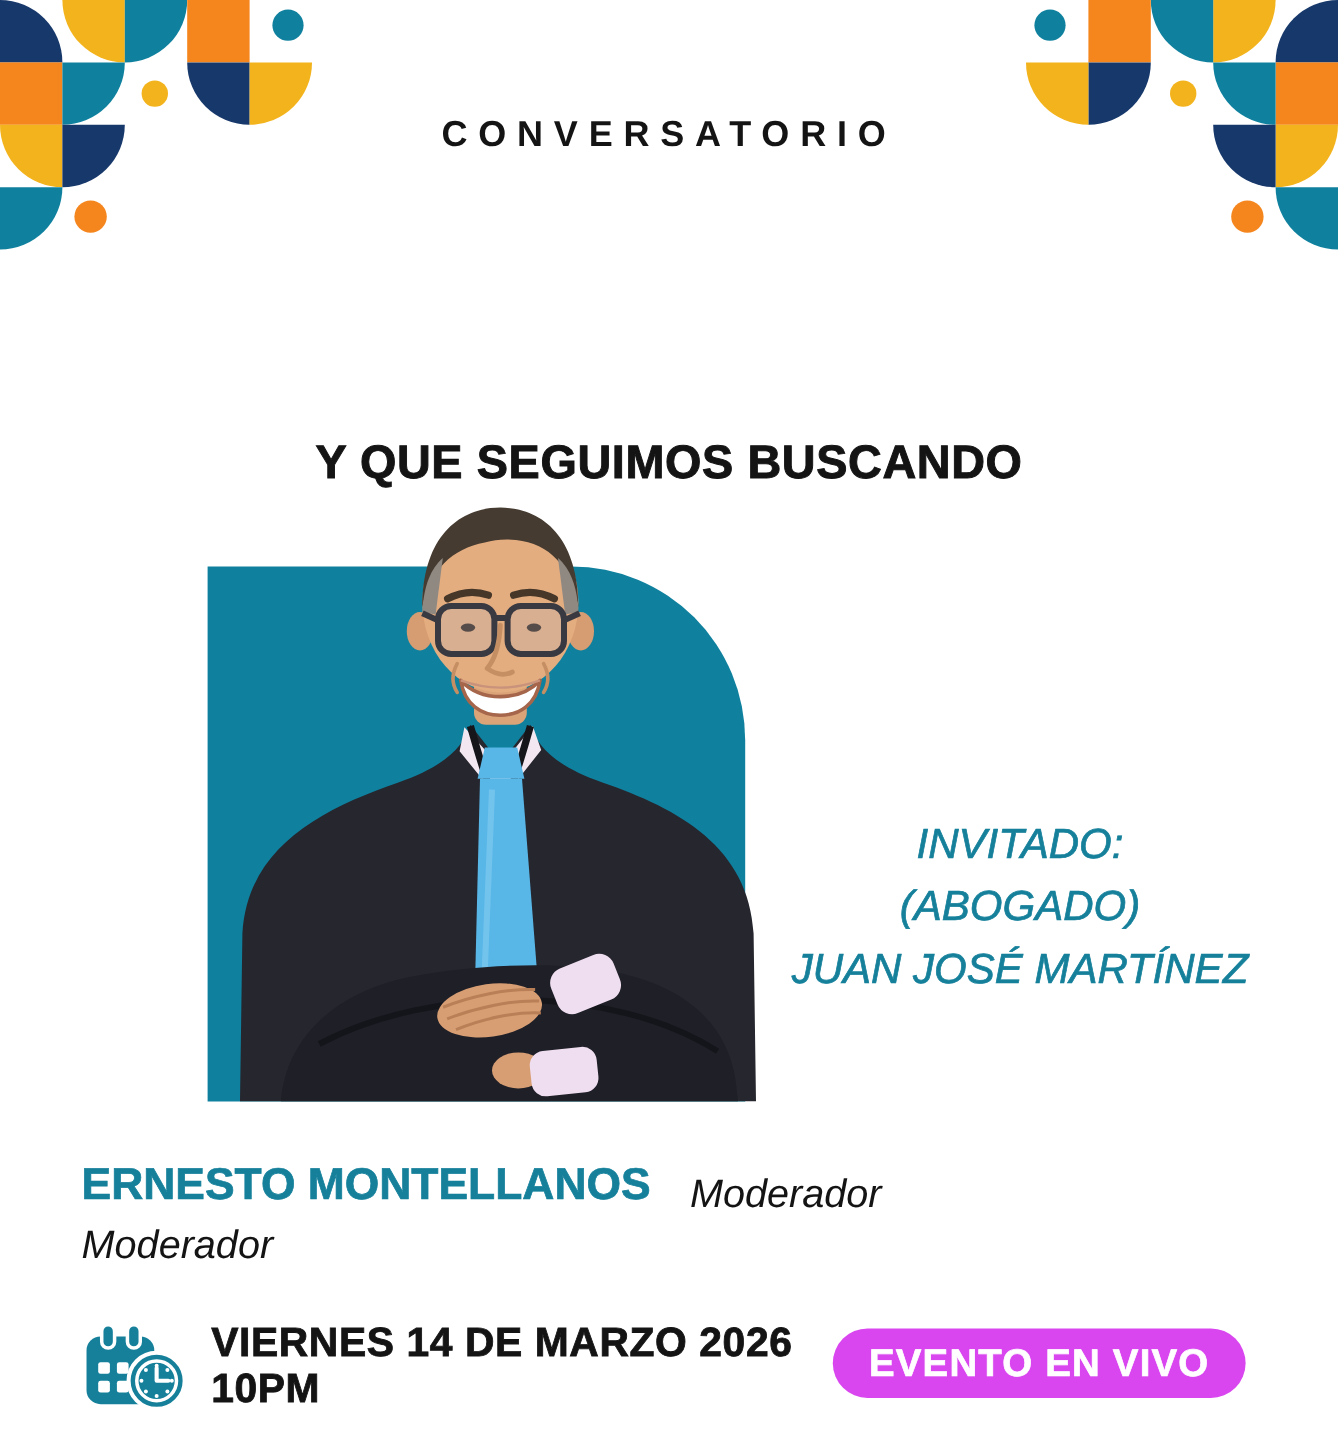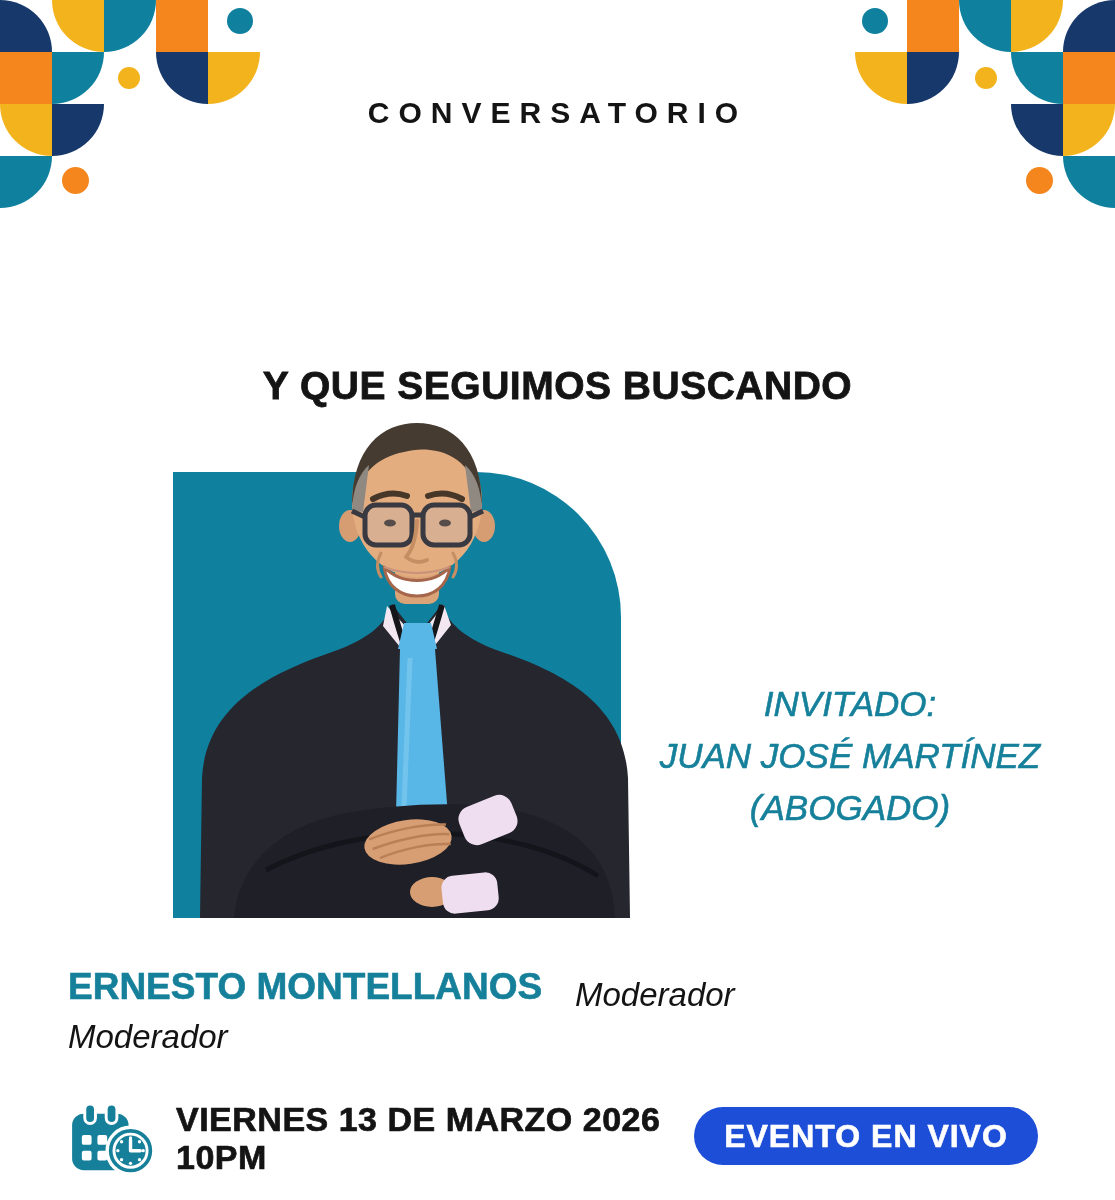--- a/index.html
+++ b/index.html
@@ -52,21 +52,21 @@
   .mod-role{margin-top:10px;font-size:33px;font-style:italic;color:#141414;}
   
   .cal-icon{position:absolute;left:70px;top:1102px;width:86px;height:74px;}
   .when{
     position:absolute;left:176px;top:1100px;color:#141414;
     font-size:34px;font-weight:700;line-height:38px;letter-spacing:0.5px;
     -webkit-text-stroke:0.7px #141414;
   }
   .live{
     position:absolute;left:694px;top:1107px;width:344px;height:58px;
-    background:#1d4ed8;border-radius:29px;display:flex;align-items:center;
+    background:#d946ef;border-radius:29px;display:flex;align-items:center;
     justify-content:center;color:#ffffff;font-size:32px;font-weight:700;
     letter-spacing:1px;-webkit-text-stroke:0.6px #ffffff;
   }
 </style>
 </head>
 <body>
 
 <div class="poster">
 
   <div>
@@ -162,22 +162,22 @@
       </g>
       <ellipse cx="262" cy="474" rx="22" ry="15" fill="#d89e73"></ellipse>
       <g transform="rotate(-6 300 474)">
         <rect x="272" y="456" width="56" height="38" rx="12" fill="#efdef0"></rect>
       </g>
     </svg>
   </div>
 
   <div class="guest">
     <div>INVITADO:</div>
+    <div>(ABOGADO)</div>
     <div>JUAN JOSÉ MARTÍNEZ</div>
-    <div>(ABOGADO)</div>
   </div>
 
   <div class="mod mod1">
     <div class="mod-name">ERNESTO MONTELLANOS</div>
     <div class="mod-role">Moderador</div>
   </div>
   <div class="mod mod2">
     <div class="mod-role">Moderador</div>
   </div>
 
@@ -199,18 +199,18 @@
           <circle cx="52.8" cy="59.2" r="1.7"></circle>
         <circle cx="49" cy="50" r="1.7"></circle>
           <circle cx="52.8" cy="40.8" r="1.7"></circle>
         <circle cx="62" cy="37" r="1.7"></circle>
           <circle cx="71.2" cy="40.8" r="1.7"></circle>
       </g>
       <path d="M62,50 L62,39 M62,50 L72,50" stroke="#ffffff" stroke-width="3.5" stroke-linecap="round"></path>
     </svg>
   </div>
   <div class="when">
-    <div>VIERNES 13 DE MARZO 2026</div>
+    <div>VIERNES 14 DE MARZO 2026</div>
     <div>10PM</div>
   </div>
   <div class="live">EVENTO EN VIVO</div>
 
 </div>
 
 </body></html>

